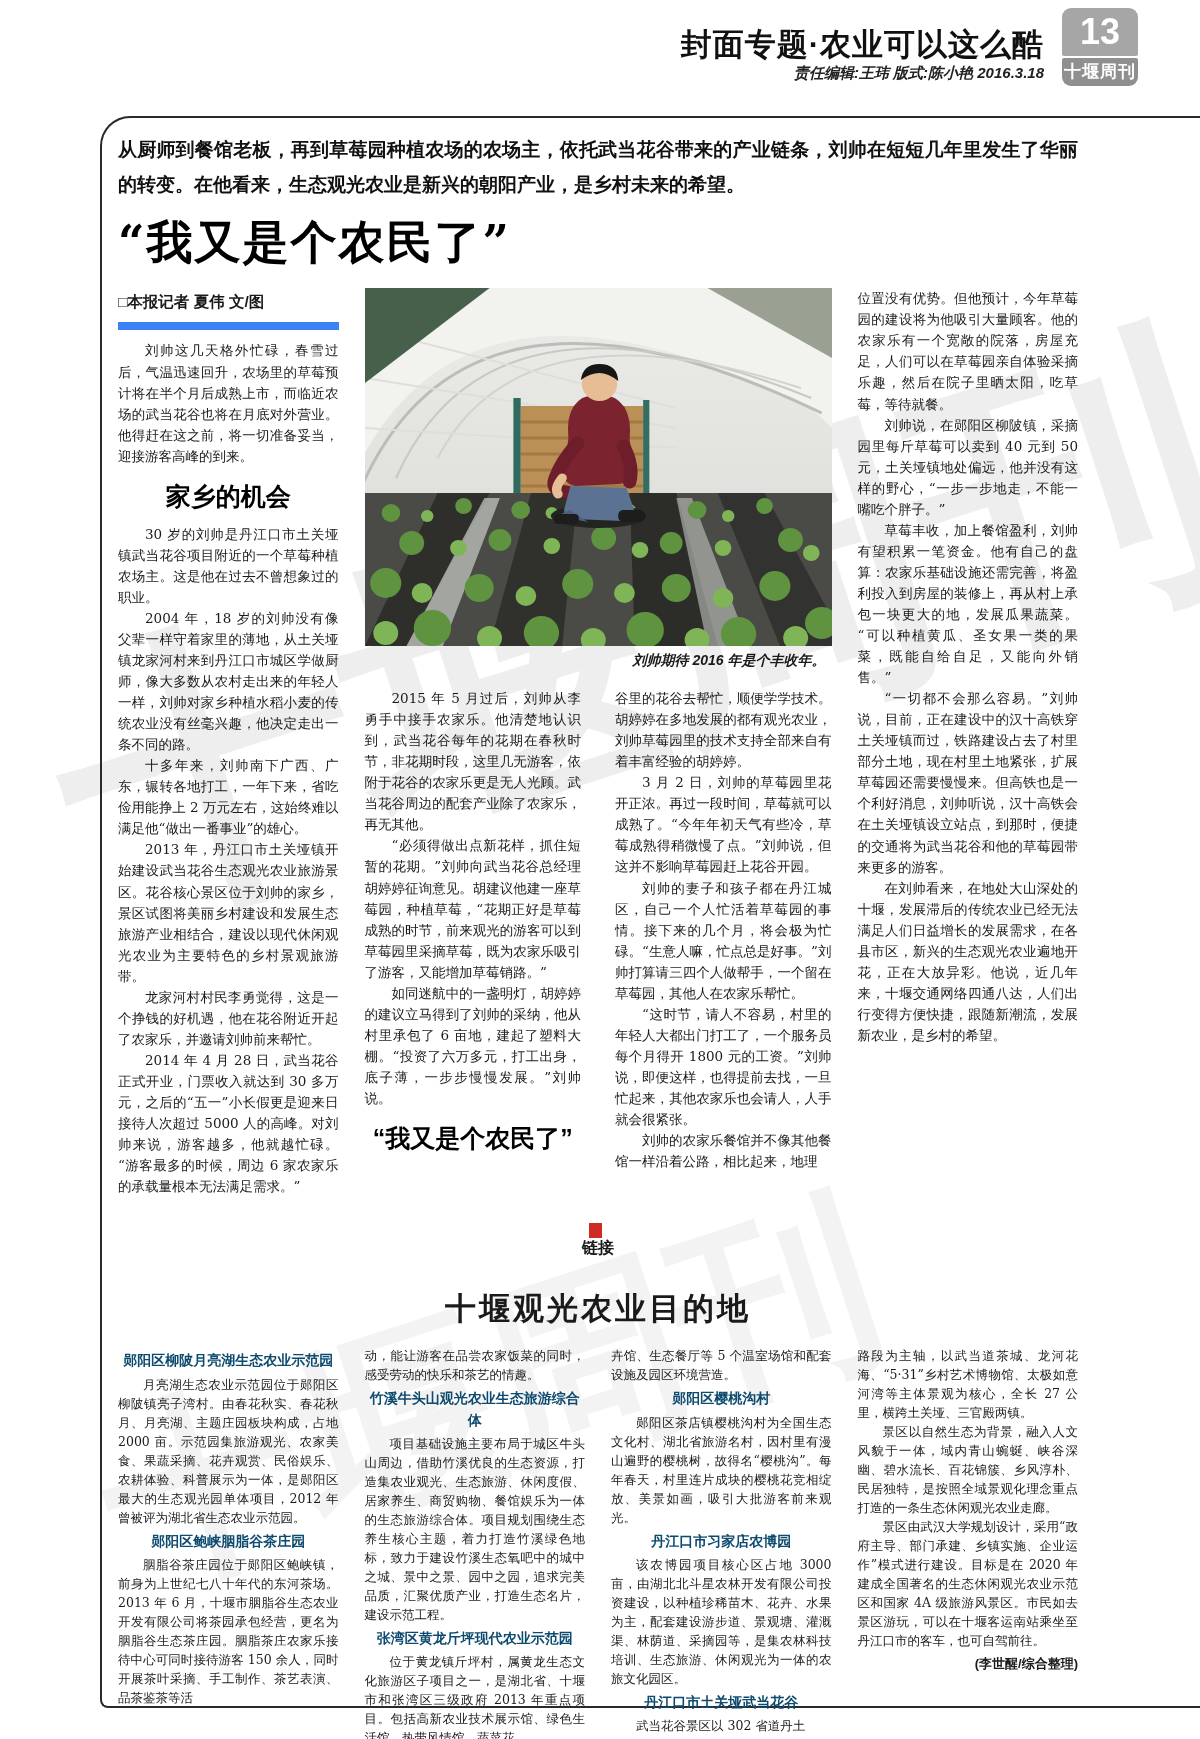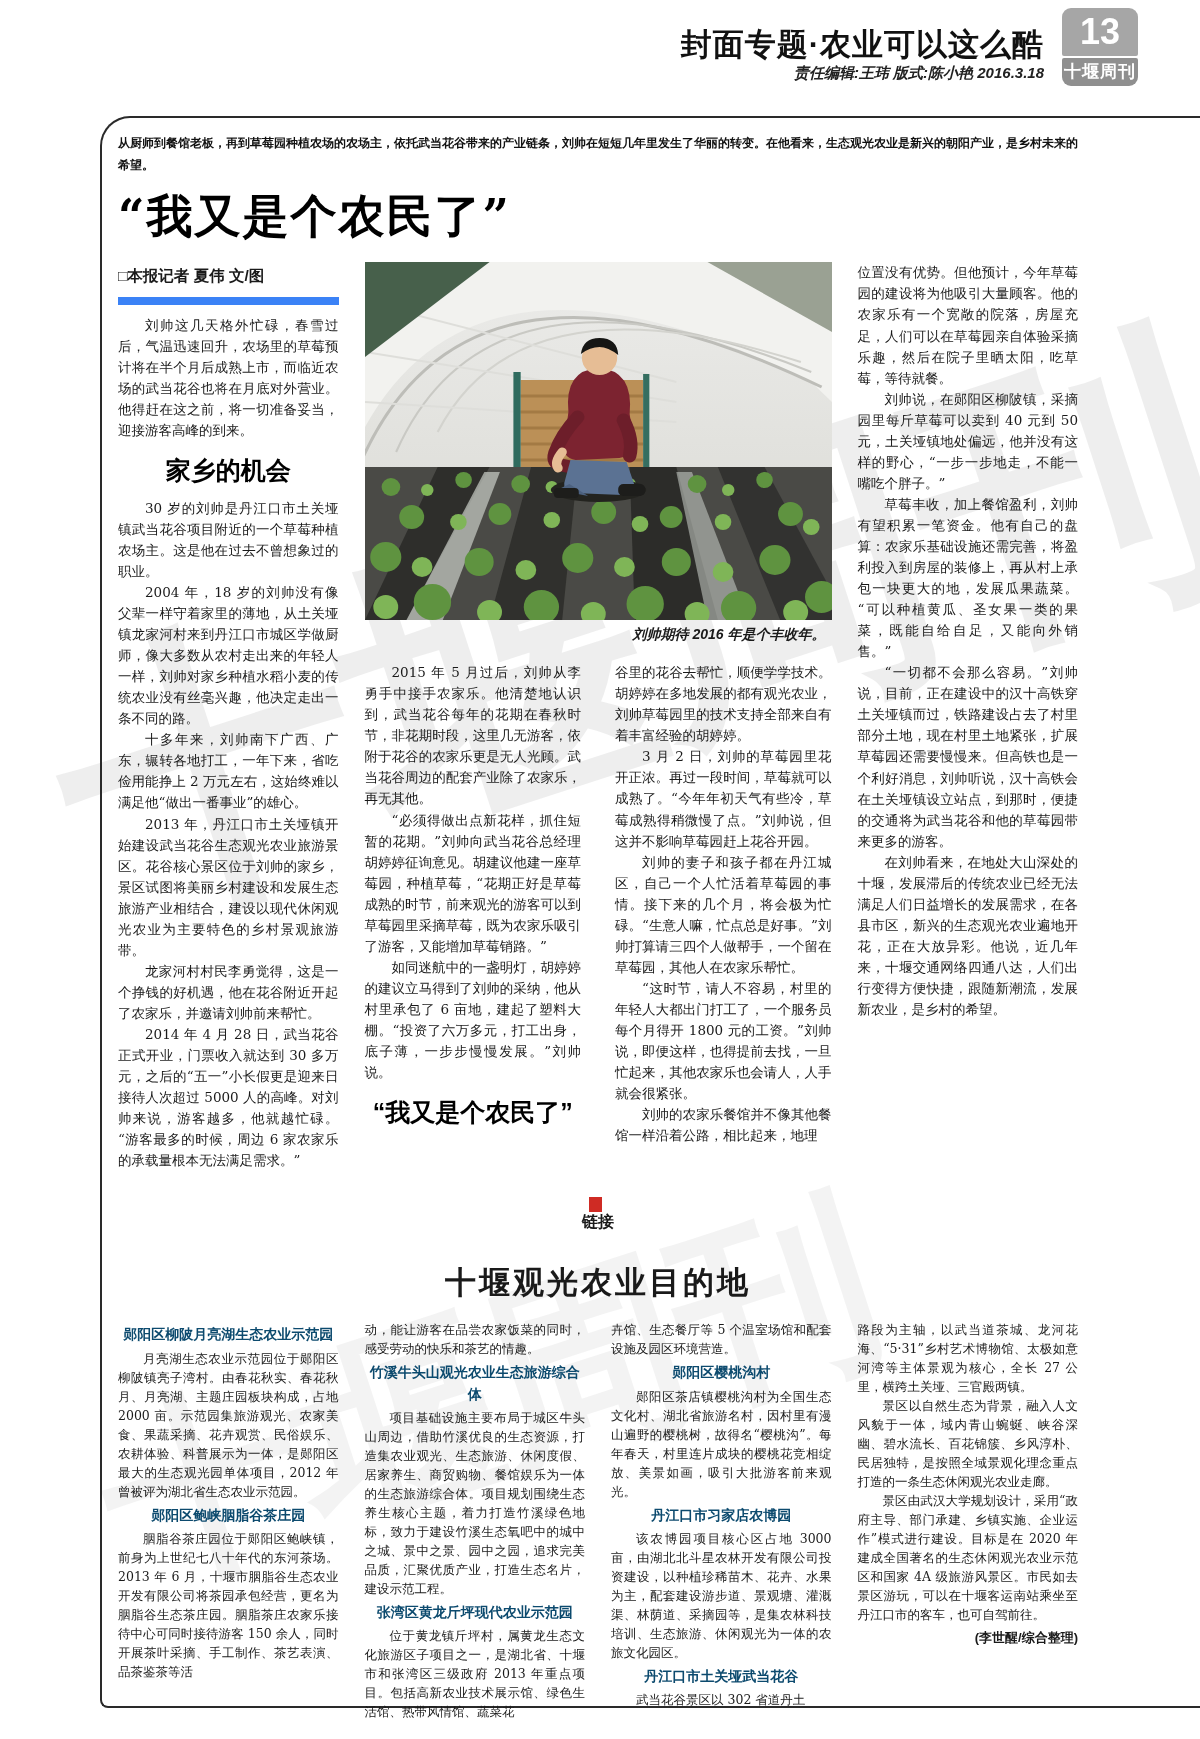--- a/index.html
+++ b/index.html
@@ -21,21 +21,21 @@
   .wm{position:absolute;z-index:0;font-family:"Liberation Sans","DejaVu Sans",sans-serif;font-weight:bold;
       color:rgba(120,120,120,0.13);white-space:nowrap;pointer-events:none;}
   #wm1{top:430px;left:40px;font-size:300px;transform:rotate(-18deg);}
   #wm2{top:1260px;left:90px;font-size:200px;transform:rotate(-18deg);color:rgba(120,120,120,0.09);}
   
   #frame{position:absolute;left:100px;top:116px;right:0;height:1588px;
          border-top:2px solid #2a2a2a;border-left:2px solid #2a2a2a;border-bottom:2px solid #2a2a2a;
          border-radius:30px 0 0 8px;z-index:1;}
   #content{position:relative;z-index:1;padding:14px 122px 0 18px;}
   
-  #lead{font-family:"Liberation Sans","DejaVu Sans",sans-serif;font-weight:bold;font-size:12px;
+  #lead{font-family:"Liberation Sans","DejaVu Sans",sans-serif;font-weight:bold;font-size:19px;
         line-height:1.85;text-align:justify;color:#111;}
   #headline{font-size:46px;font-weight:900;letter-spacing:2px;margin:10px 0 14px 0;color:#000;
             font-family:"DejaVu Serif","Liberation Serif",serif;}
   
   #art{display:grid;grid-template-columns:1fr 1fr 1fr 1fr;column-gap:26px;font-size:13.5px;line-height:1.56;}
   #art-mid{grid-column:2/span 2;}
   .txtcol{text-align:justify;}
   .b-p{text-indent:2em;}
   .b-pc{text-indent:0;}
   .b-h{font-family:"Liberation Sans","DejaVu Sans",sans-serif;font-weight:bold;font-size:25px;

